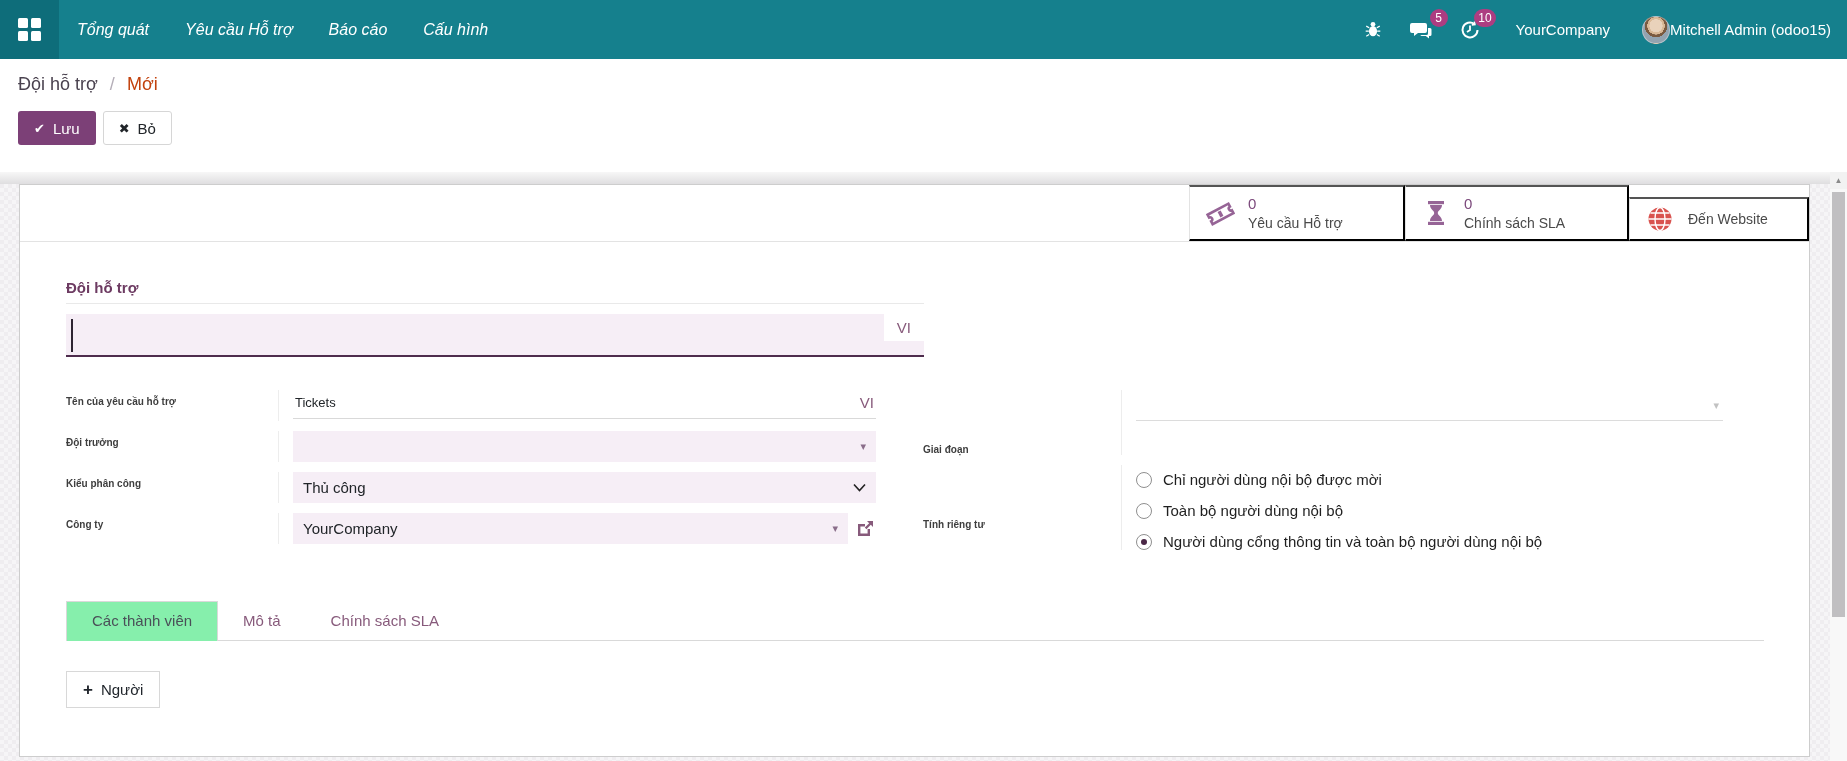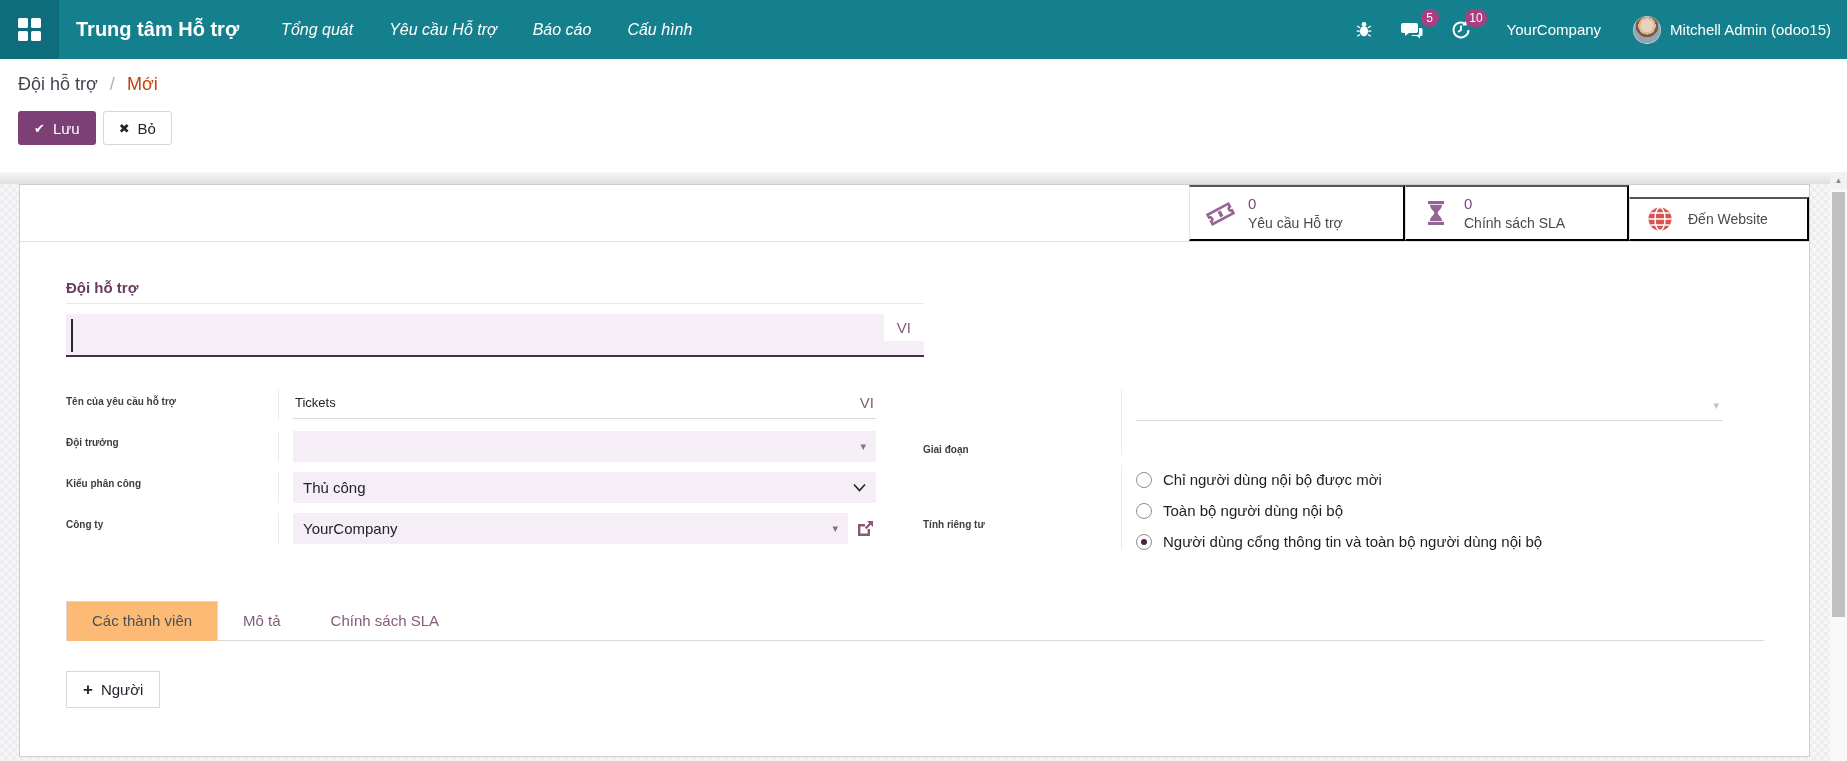--- a/index.html
+++ b/index.html
@@ -13,21 +13,21 @@
   .grid-icon { width:23px; height:23px; display:grid; grid-template-columns:10px 10px; grid-template-rows:10px 10px; gap:3px; }
   .grid-icon span { background:#fff; border-radius:1.5px; }
   .brand { display:flex; align-items:center; font-size:20px; font-weight:700; padding:0 24px 0 17px; cursor:pointer; }
   .menu-item { display:flex; align-items:center; font-size:16px; padding:0 18px; cursor:pointer;font-style:italic; }
   .nav-spacer { flex:1; }
   .tray-btn { position:relative; display:flex; align-items:center; padding:0 14px; cursor:pointer; background:none; border:0; color:#fff; }
   .tray-badge { position:absolute; top:9px; right:-2px; background:var(--badge,#ad3d81); color:#fff;
                 font-size:12px; min-width:18px; height:18px; line-height:18px; text-align:center;
                 border-radius:10px; padding:0 4px; }
   .company-item { display:flex; align-items:center; font-size:15px; padding:0 22px; cursor:pointer; }
-  .user-item { display:flex; align-items:center; gap:9px; font-size:15px; padding:0 16px 0 10px; cursor:pointer; }
+  .user-item { display:flex; align-items:center; font-size:15px; padding:0 16px 0 10px; cursor:pointer; }
   .avatar { width:28px; height:28px; border-radius:50%; flex:0 0 auto;
             background:
               radial-gradient(circle at 50% 34%, #e9d2bb 0 30%, #d9b896 31% 40%, #7a5a40 41% 52%, #93a3b0 53% 100%);
             border:1px solid rgba(255,255,255,.35); }
 
   
   .control-panel { height:113px; background:#fff; padding:15px 0 0 18px; }
   .breadcrumb { font-size:18px; color:#4a424f; }
   .crumb-link { cursor:pointer; }
   .crumb-sep { color:#b4aeb8; margin:0 7px; }
@@ -106,21 +106,21 @@
   .radio-dot { width:16px; height:16px; border-radius:50%; border:1px solid #8f8f8f; background:#fff;
                position:relative; flex:0 0 auto; cursor:pointer; }
   .radio-dot.checked::after { content:''; position:absolute; left:4px; top:4px; width:6px; height:6px;
                               border-radius:50%; background:#4a2746; }
 
   
   .notebook { margin-top:41px; }
   .tabs { display:flex; border-bottom:1px solid #d9d9d9; }
   .tab { font-size:15px; padding:10px 25px 11px; color:var(--purple,#875a7b); cursor:pointer;
          position:relative; top:0px; background:none; border:0; font-family:inherit; }
-  .tab.active { background:#fdba74; border:1px solid #d9d9d9; border-bottom:0; color:#4a5058;
+  .tab.active { background:#86efac; border:1px solid #d9d9d9; border-bottom:0; color:#4a5058;
                 padding-bottom:12px; margin-bottom:-1px; }
   .tab-content { padding:30px 0 0; }
   .add-btn { display:inline-flex; align-items:center; gap:8px; border:1px solid #d8d8d8; background:#fff;
              font-size:15px; color:#21262c; padding:0 16px; height:37px; cursor:pointer; font-family:inherit; }
   .add-btn .plus { font-weight:700; font-size:17px; line-height:1; }
 
   
   .scrollbar { position:absolute; top:0; right:0; bottom:0; width:17px; background:#f8f8f8; }
   .scroll-up { height:17px; background:#f2f2f2; color:#8a8a8a; font-size:8px; text-align:center;
                line-height:17px; cursor:pointer; }
@@ -131,21 +131,20 @@
 
 <div class="navbar">
   <button class="apps-btn">
     <span class="grid-icon">
         <span></span>
         <span></span>
         <span></span>
         <span></span>
       </span>
   </button>
-  <div class="brand">Trung tâm Hỗ trợ</div>
   <div class="menu-item">Tổng quát</div>
   <div class="menu-item">Yêu cầu Hỗ trợ</div>
   <div class="menu-item">Báo cáo</div>
   <div class="menu-item">Cấu hình</div>
   <div class="nav-spacer"></div>
 
   <button class="tray-btn">
     <svg width="18" height="19" viewBox="0 0 16 16" fill="#fff">
       <ellipse cx="8" cy="9.5" rx="3.6" ry="4.6"></ellipse>
         <circle cx="8" cy="3.4" r="2.1"></circle>

